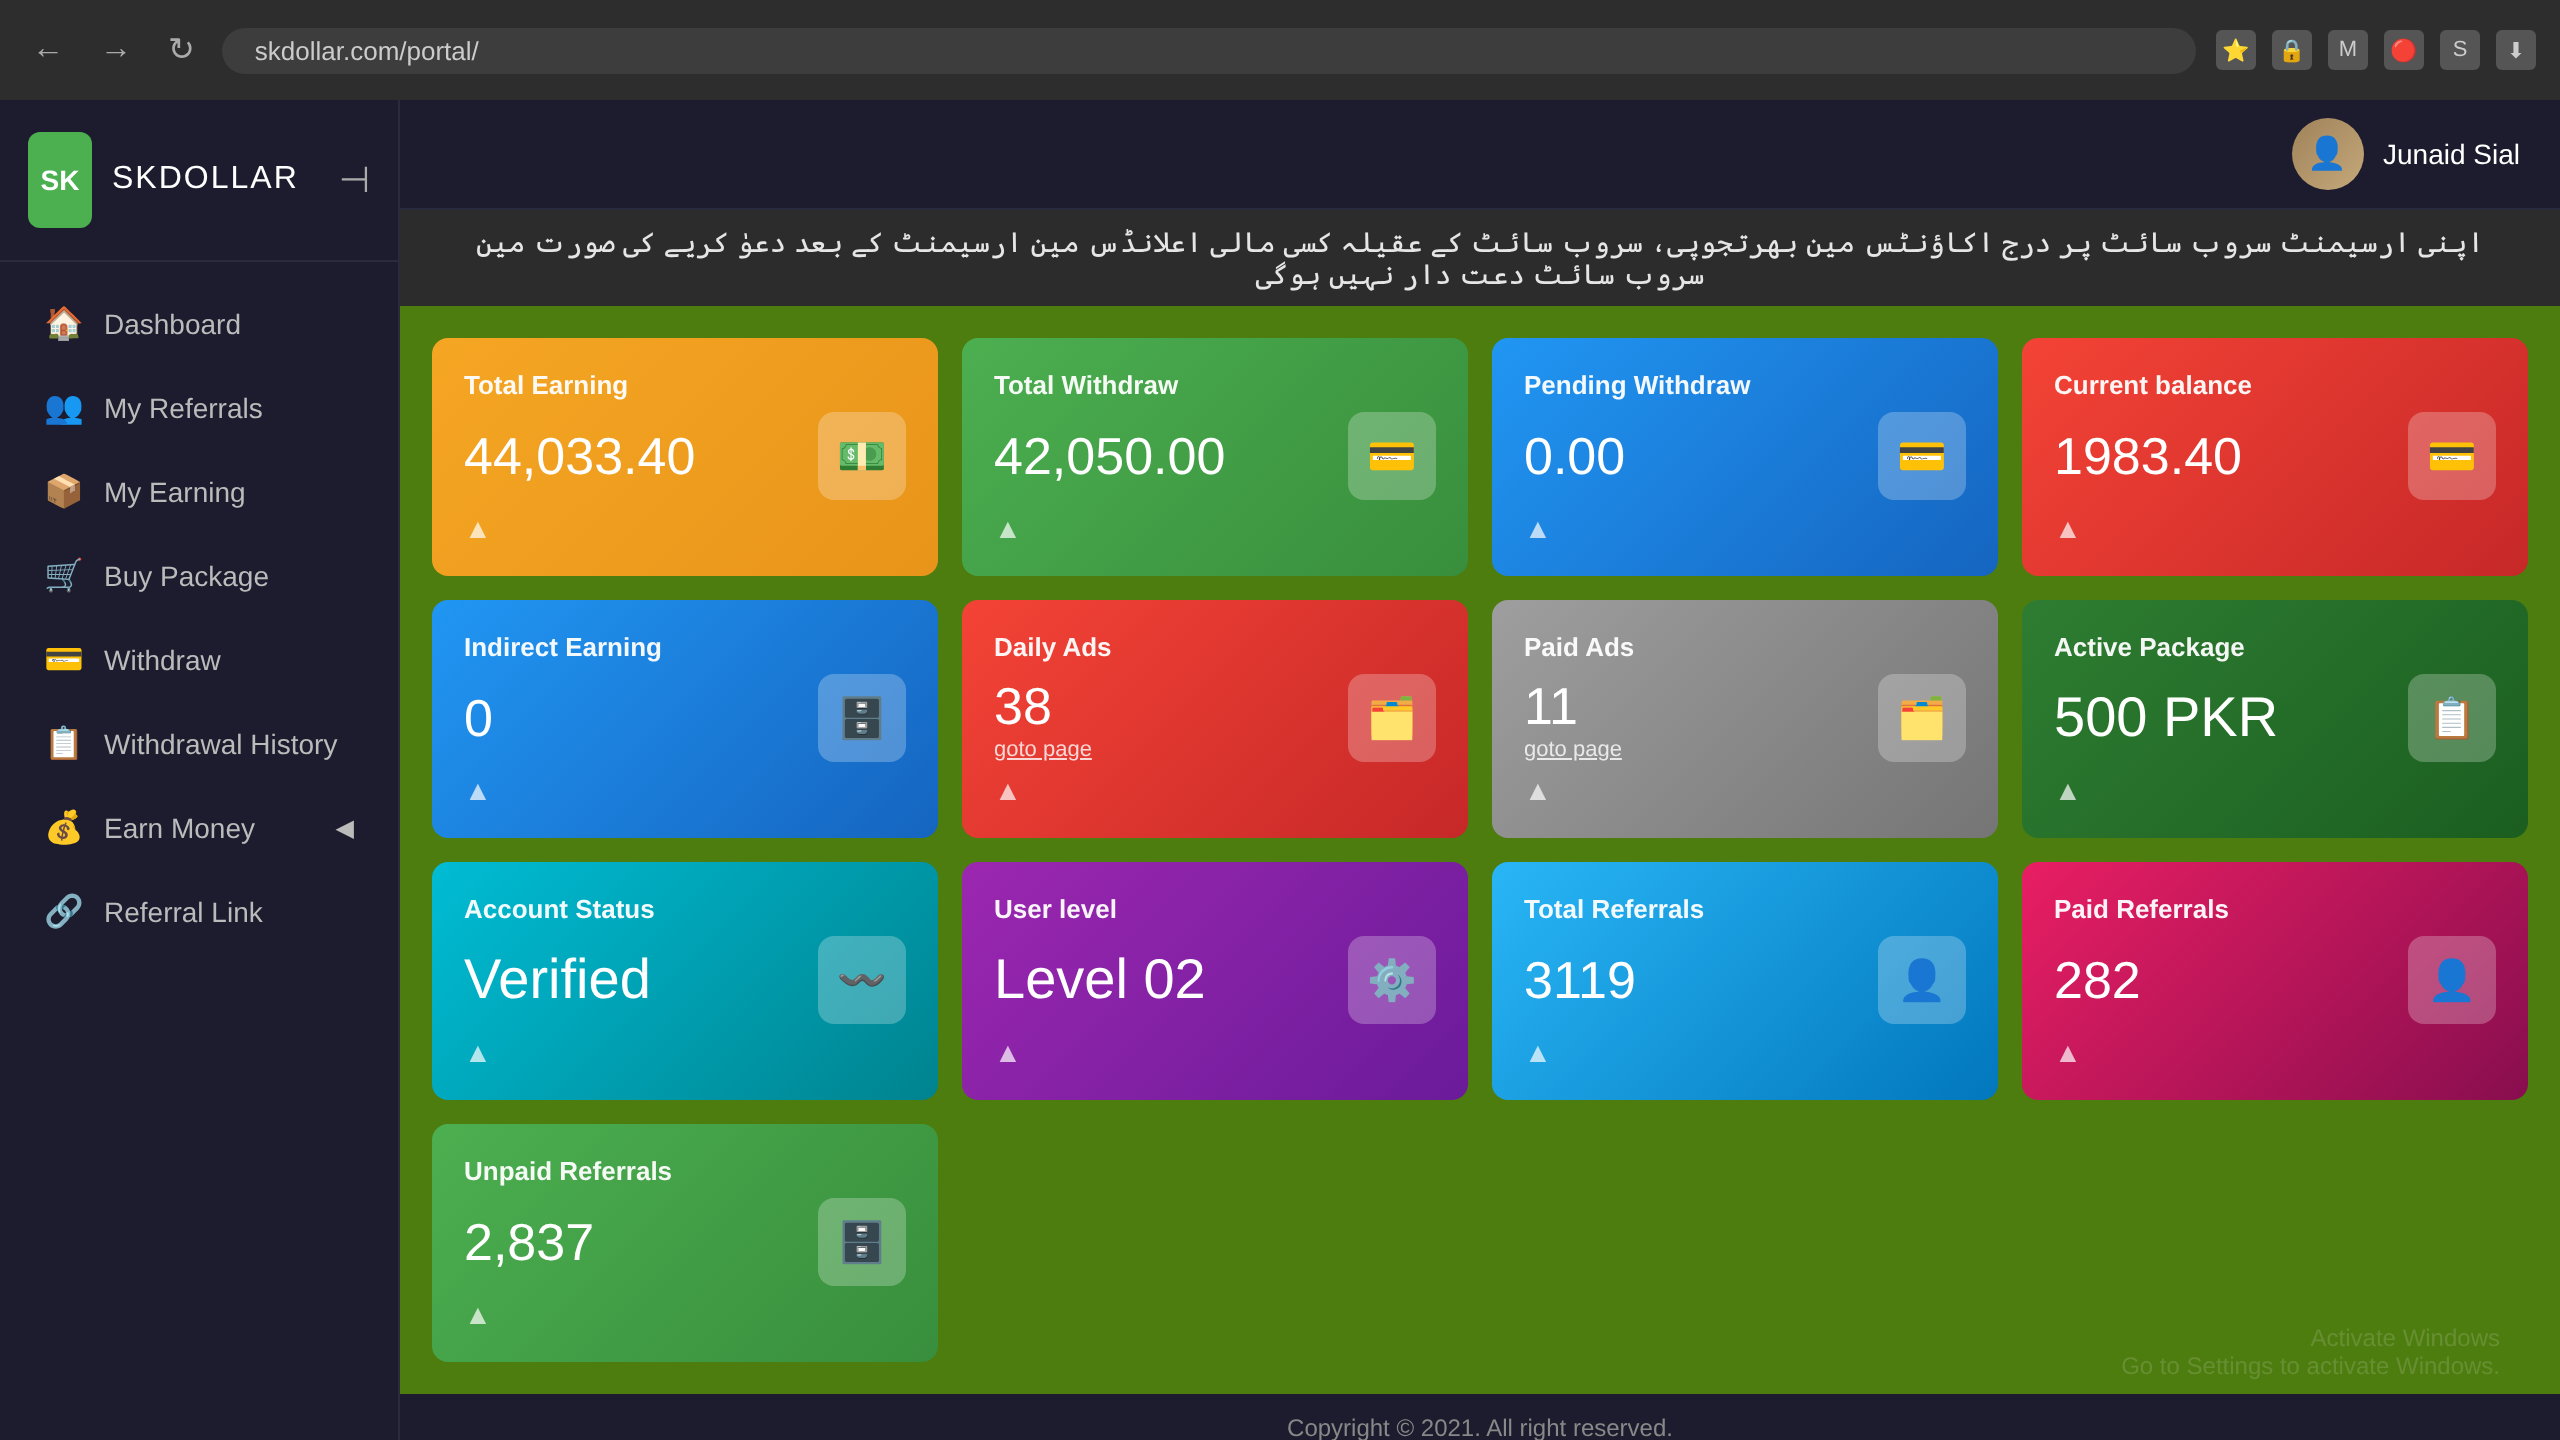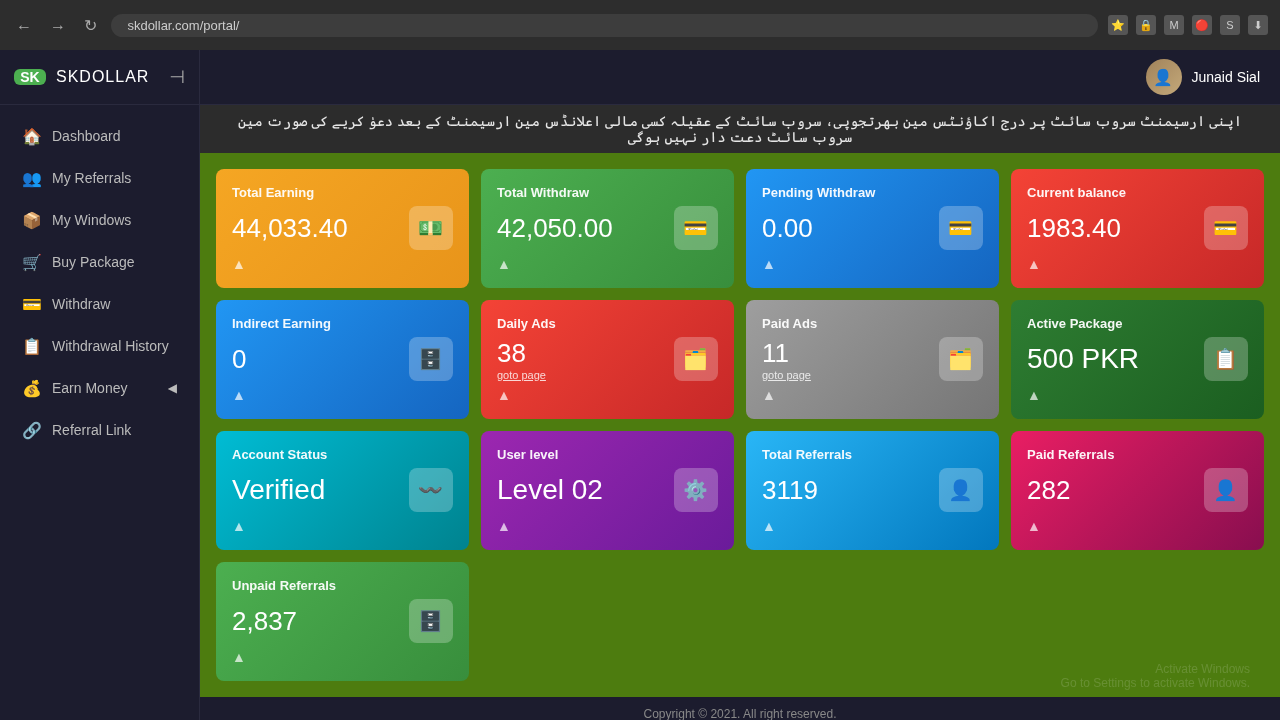--- a/index.html
+++ b/index.html
@@ -11,21 +11,21 @@
     .browser-address-bar { background: #3d3d3d; border-radius: 20px; padding: 4px 16px; color: #ccc; font-size: 13px; flex: 1; display: flex; align-items: center; }
     .browser-icons { display: flex; gap: 8px; align-items: center; }
     .browser-icon-btn { width: 20px; height: 20px; background: #555; border-radius: 3px; display: flex; align-items: center; justify-content: center; font-size: 11px; color: #ccc; cursor: pointer; }
 
     
     .app { display: flex; flex: 1; height: calc(720px - 50px); }
 
     
     .sidebar { width: 200px; background: #1c1c2e; border-right: 1px solid #2a2a3e; display: flex; flex-direction: column; }
     .sidebar-logo { display: flex; align-items: center; gap: 10px; padding: 16px 14px; border-bottom: 1px solid #2a2a3e; }
-    .sidebar-logo-icon { width: 32px; height: 16px; background: #4CAF50; border-radius: 6px; display: flex; align-items: center; justify-content: center; font-weight: bold; font-size: 14px; color: white; }
+    .sidebar-logo-icon { width: 32px; height: 48px; background: #4CAF50; border-radius: 6px; display: flex; align-items: center; justify-content: center; font-weight: bold; font-size: 14px; color: white; }
     .sidebar-logo-text { font-size: 16px; font-weight: normal; color: #fff; letter-spacing: 1px; }
     .sidebar-collapse-btn { margin-left: auto; background: none; border: none; color: #aaa; cursor: pointer; font-size: 18px; }
     .sidebar-nav { display: flex; flex-direction: column; padding: 10px 0; flex: 1; }
     .sidebar-item { display: flex; align-items: center; gap: 10px; padding: 10px 16px; color: #bbb; cursor: pointer; font-size: 14px; border-radius: 4px; margin: 1px 6px; }
     .sidebar-item-icon { width: 20px; height: 20px; display: flex; align-items: center; justify-content: center; font-size: 16px; }
     .sidebar-item-label { flex: 1; }
     .sidebar-submenu-arrow { font-size: 12px; }
 
     
     .header { background: #1c1c2e; border-bottom: 1px solid #2a2a3e; padding: 10px 20px; display: flex; align-items: center; justify-content: flex-end; height: 55px; }
@@ -99,21 +99,21 @@
       <div class="sidebar-item">
         <span class="sidebar-item-icon">🏠</span>
         <span class="sidebar-item-label">Dashboard</span>
       </div>
       <div class="sidebar-item">
         <span class="sidebar-item-icon">👥</span>
         <span class="sidebar-item-label">My Referrals</span>
       </div>
       <div class="sidebar-item">
         <span class="sidebar-item-icon">📦</span>
-        <span class="sidebar-item-label">My Windows</span>
+        <span class="sidebar-item-label">My Earning</span>
       </div>
       <div class="sidebar-item">
         <span class="sidebar-item-icon">🛒</span>
         <span class="sidebar-item-label">Buy Package</span>
       </div>
       <div class="sidebar-item">
         <span class="sidebar-item-icon">💳</span>
         <span class="sidebar-item-label">Withdraw</span>
       </div>
       <div class="sidebar-item">

